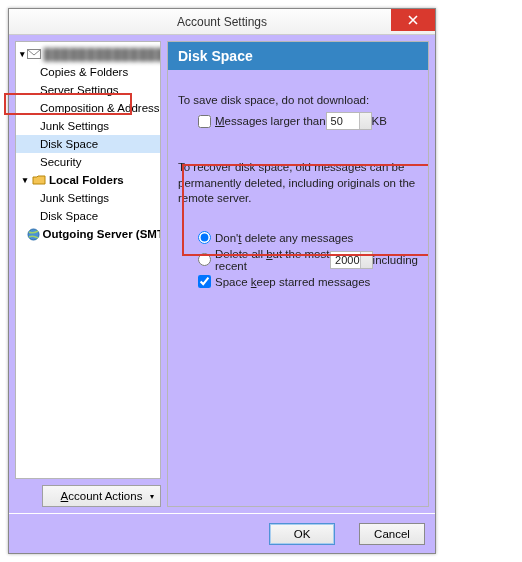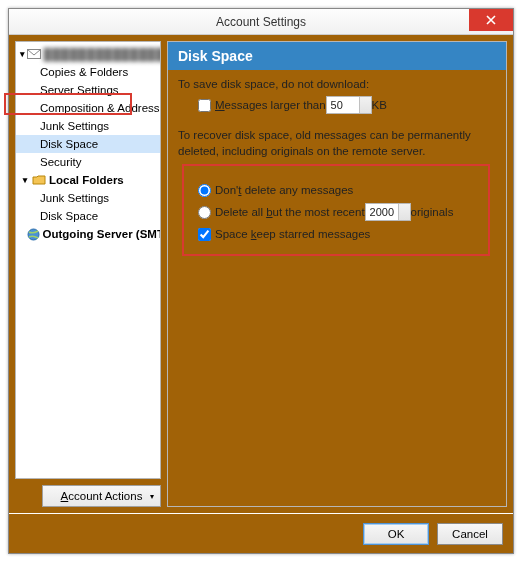--- a/index.html
+++ b/index.html
@@ -5,27 +5,27 @@
   * { box-sizing: border-box; }
   body {
     margin: 0;
     padding: 8px;
     background: #fff;
     font-family: "Segoe UI", Tahoma, sans-serif;
     font-size: 12px;
     color: #000;
   }
   .window {
-    width: 506px;
+    width: 428px;
     height: 546px;
     border: 1px solid #888;
     box-shadow: 0 0 3px rgba(0,0,0,0.3);
     display: flex;
     flex-direction: column;
-    background: #a16207;
+    background: #c4b5fd;
     justify-content: space-between;
   }
   .titlebar {
     height: 26px;
     background: linear-gradient(#fdfdfd,#f1f1f1);
     border-bottom: 1px solid #ccc;
     display: flex;
     align-items: center;
     justify-content: center;
     position: relative;
@@ -108,21 +108,21 @@
     overflow: hidden;
   }
   .header {
     background: #3585c4;
     color: #fff;
     font-weight: bold;
     font-size: 14px;
     padding: 6px 10px;
   }
   .section {
-    padding: 8px 10px 4px 10px;
+    padding: 24px 10px 4px 10px;
     font-size: 11.5px;
     color: #222;
   }
   .row {
     display: flex;
     align-items: center;
     height: 22px;
     gap: 0;
   }
   .row.indent { padding-left: 20px; }
@@ -156,20 +156,21 @@
   }
   .btn {
     min-width: 66px;
     height: 22px;
     border: 1px solid #8a8a8a;
     background: linear-gradient(#f7f7f7,#e6e6e6);
     font-size: 11.5px;
     display: inline-flex;
     align-items: center;
     justify-content: center;
+    margin-left: 16px;
   }
   .btn.default { border: 1px solid #4f93d6; box-shadow: 0 0 0 1px #a7cdef inset;}
   .underline-letter { text-decoration: underline; }
   .red-box {
     border: 2px solid #d83a30;
     position: absolute;
     pointer-events: none;
   }
 </style>
 </head>
@@ -277,21 +278,21 @@
           <span><span>Don'</span><span class="underline-letter">t</span><span> delete any messages</span></span>
         </div>
         <div class="row indent">
           <input type="radio" name="del" style="">
           <span><span>Delete all </span><span class="underline-letter">b</span><span>ut the most recent</span></span>
           <span class="spin">
             <span>2000</span>
             <span class="sa up">▲</span>
               <span class="sa dn">▼</span>
           </span>
-          <span>originals</span>
+          <span>including</span>
         </div>
         <div class="row indent">
           <input type="checkbox" checked="" style="">
           <span><span>Space </span><span class="underline-letter">k</span><span>eep starred messages</span></span>
         </div>
       </div>
 
       <div class="red-box" style="left:14px; top:122px; width:308px; height:92px;"></div>
     </div>
   </div>

